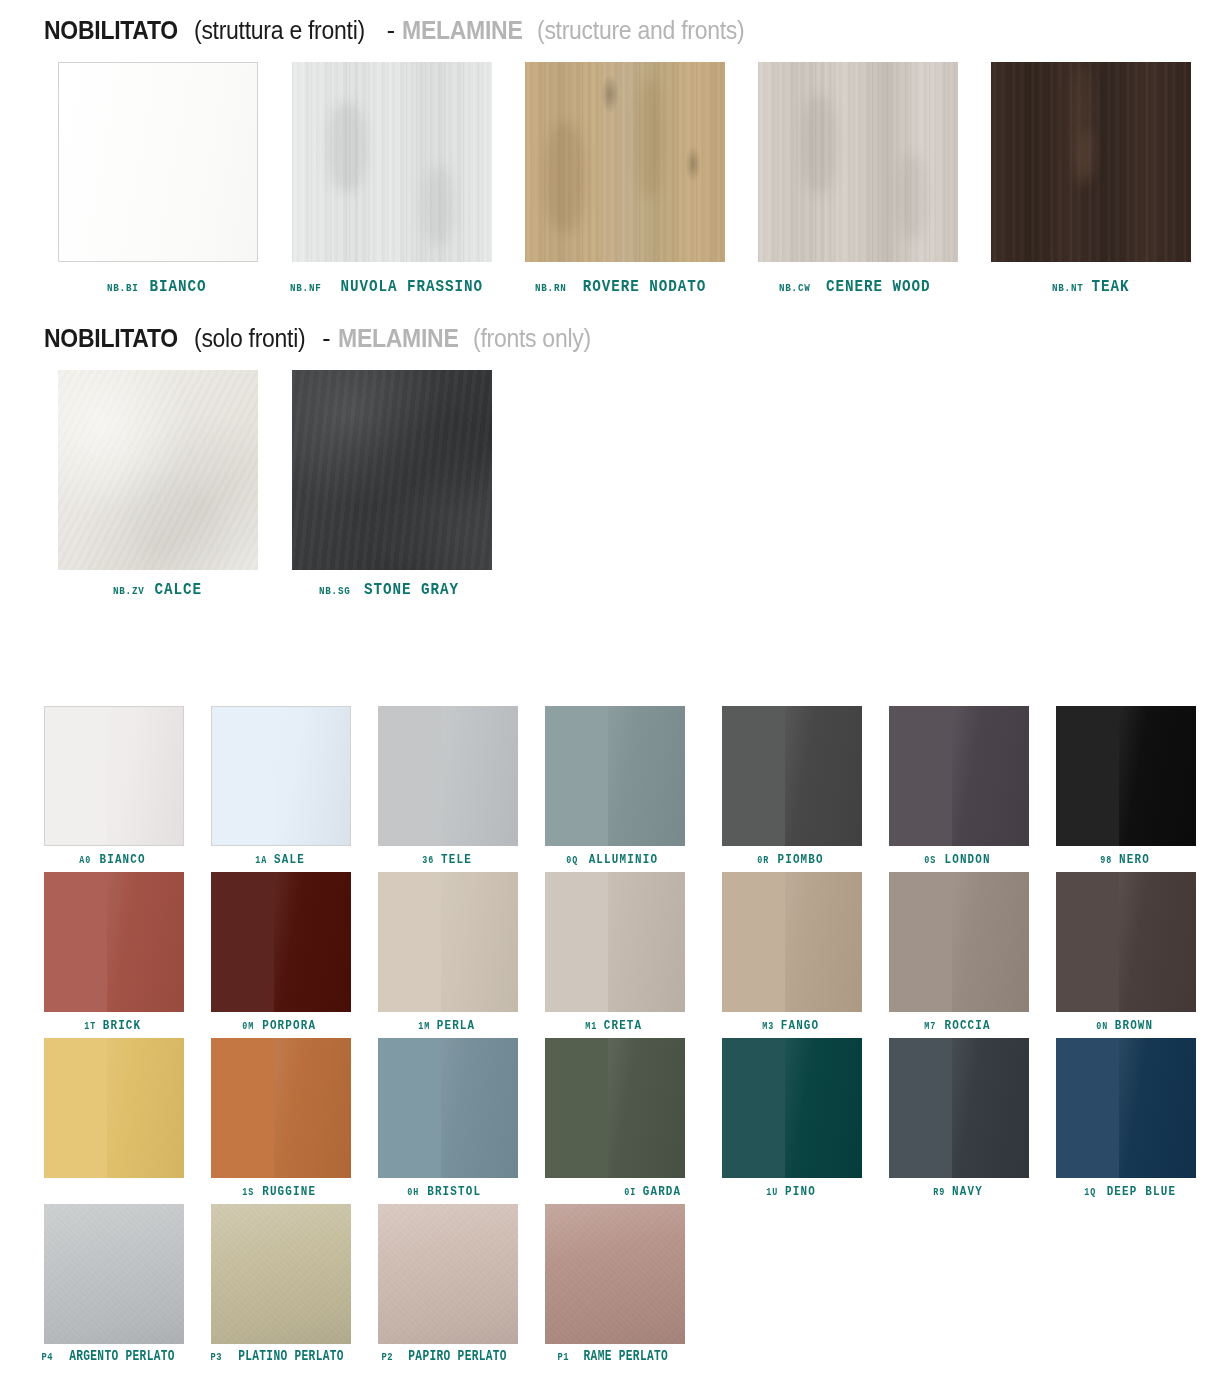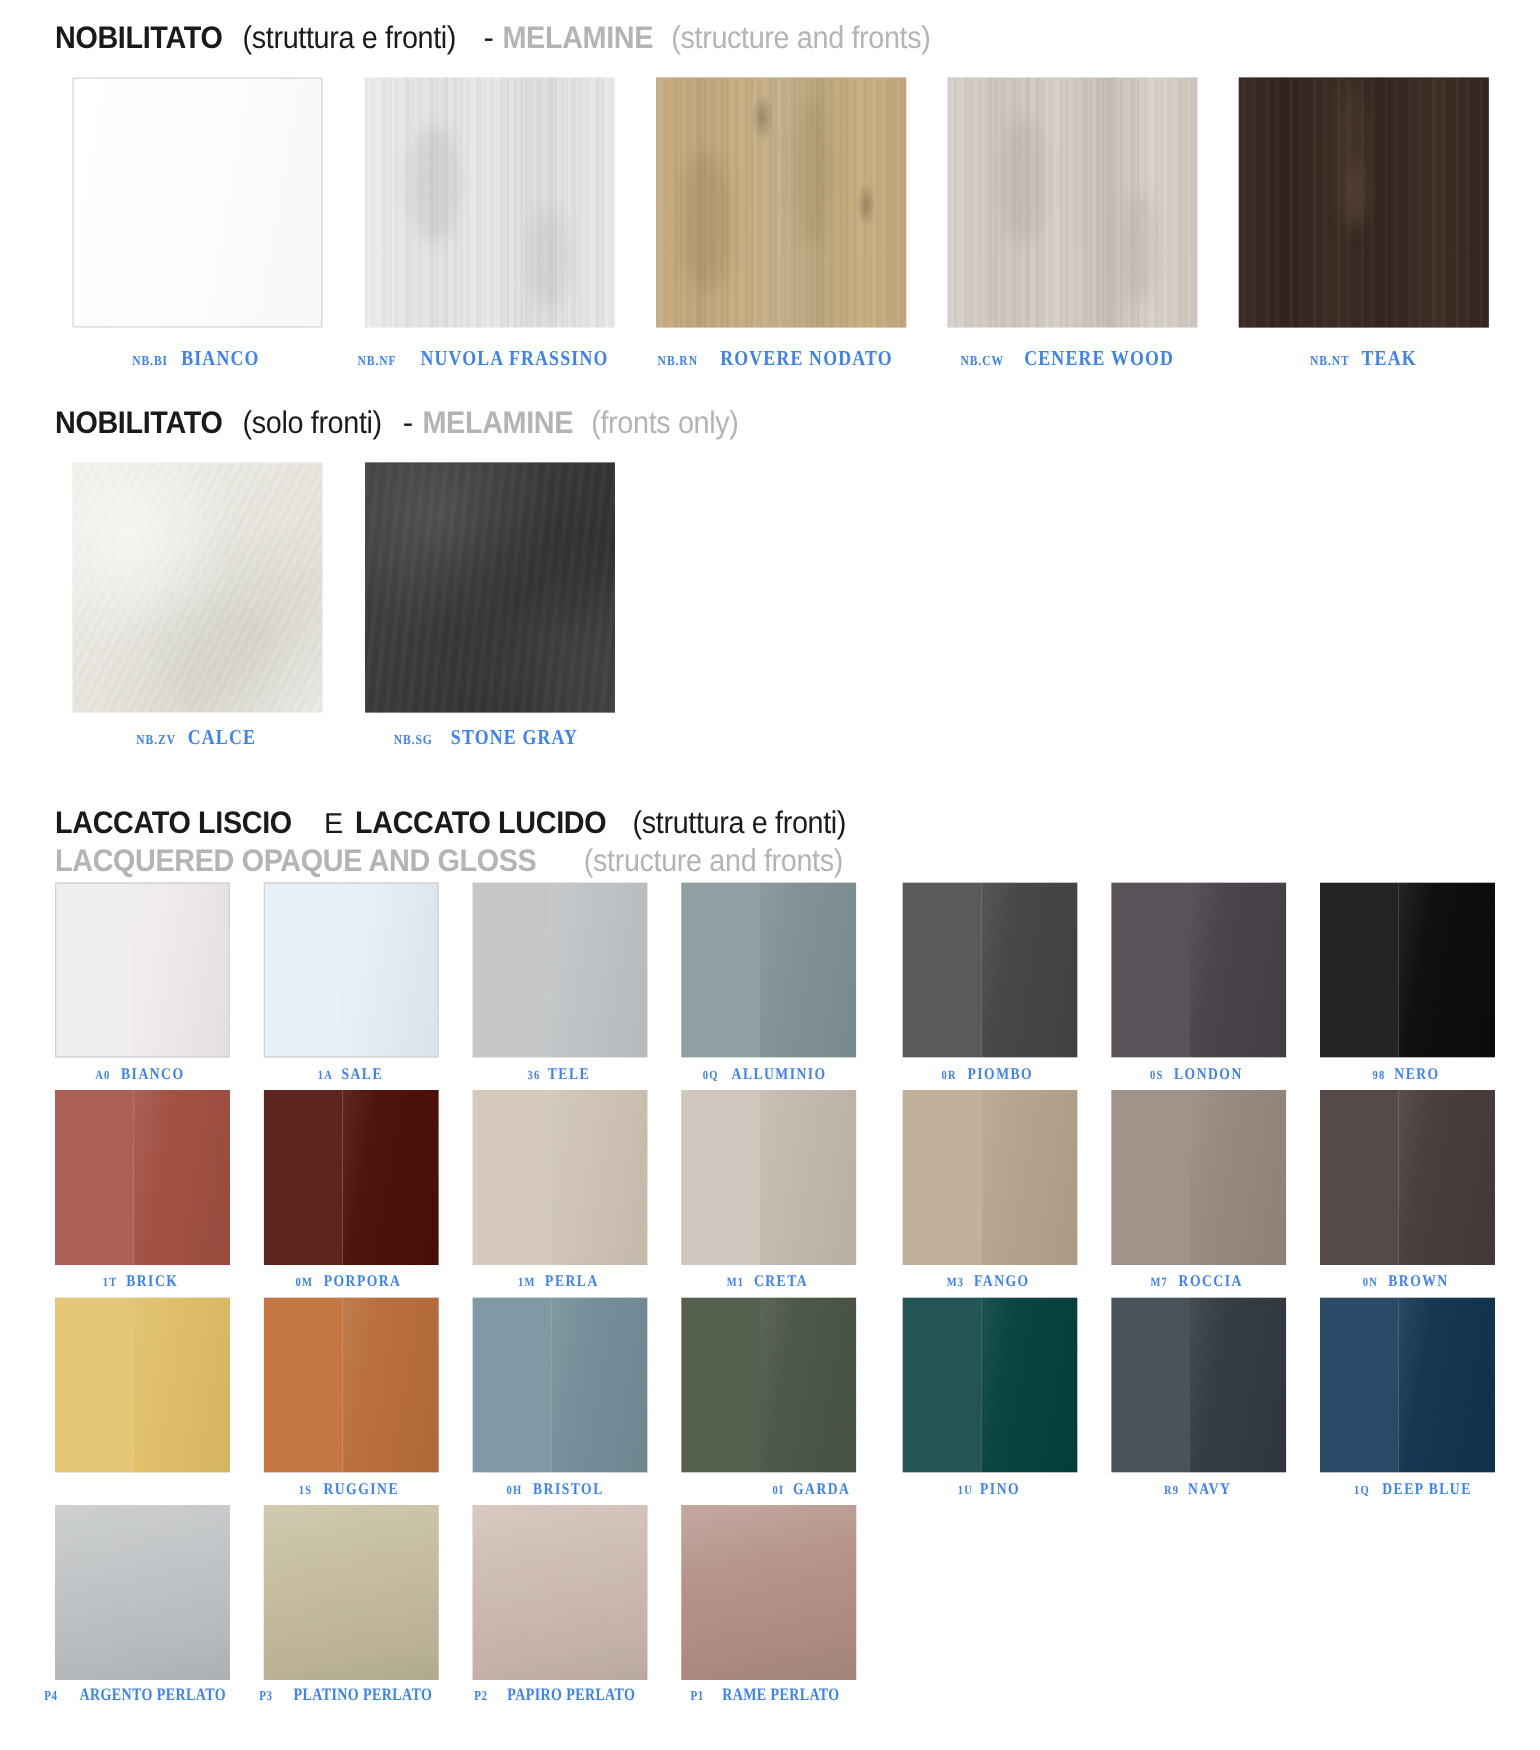--- a/index.html
+++ b/index.html
@@ -83,22 +83,22 @@
     position: absolute;
     overflow: hidden;
     background: #ddd;
   }
   .swatch.bordered { border: 1px solid #d2d2d2; }
 
   .caption {
     position: absolute;
     text-align: center;
     white-space: nowrap;
-    color: #3b82f6;
-    font-family: Liberation Serif, serif;
+    color: #0f766e;
+    font-family: Liberation Mono, monospace;
     font-weight: bold;
   }
   .cap-code {
     font-size: 11px;
     letter-spacing: 0.9px;
     transform: scaleX(0.84);
     display: inline-block;
     transform-origin: center;
   }
   .cap-name {
@@ -280,32 +280,20 @@
   </div>
 
   <div class="swatch" style="left:292px; top:370px; width:200px; height:200px; background:#3a3b3d;">
     <div class="tex" style="background:linear-gradient(120deg,#424345 0%,#383a3c 45%,#313234 75%,#3d3e40 100%);"></div>
     <div class="stone-dark"></div>
   </div>
   <div class="caption" style="left:282px; top:580px; width:220px;">
     <span class="cap-code">NB.SG</span><span class="cap-name">STONE GRAY</span>
   </div>
 
-  <div class="section-head" style="left:44px; top:644px;">
-    <span class="head-line">
-      <span class="sh-bold">LACCATO LISCIO</span>
-      <span class="sh-e">E</span>
-      <span class="sh-bold">LACCATO LUCIDO</span>
-      <span class="sh-reg">(struttura e fronti)</span>
-    </span>
-    <span class="head-line" style="margin-top:2px; display:block;">
-      <span class="sh-gray-bold">LACQUERED OPAQUE AND GLOSS</span>
-      <span class="sh-gray">(structure and fronts)</span>
-    </span>
-  </div>
 
   <div class="swatch bordered" style="left:44px; top:706px; width:140px; height:140px;">
     <div class="duo">
       <div class="half-l" style="background:#f1eeee;"></div>
       <div class="half-r" style="background:#efebeb;"></div>
     </div>
     <div class="gloss-sheen"></div>
   </div>
   <div class="caption cap-sm" style="left:44px; top:850px; width:140px;">
     <span class="cap-code">A0</span><span class="cap-name">BIANCO</span>

